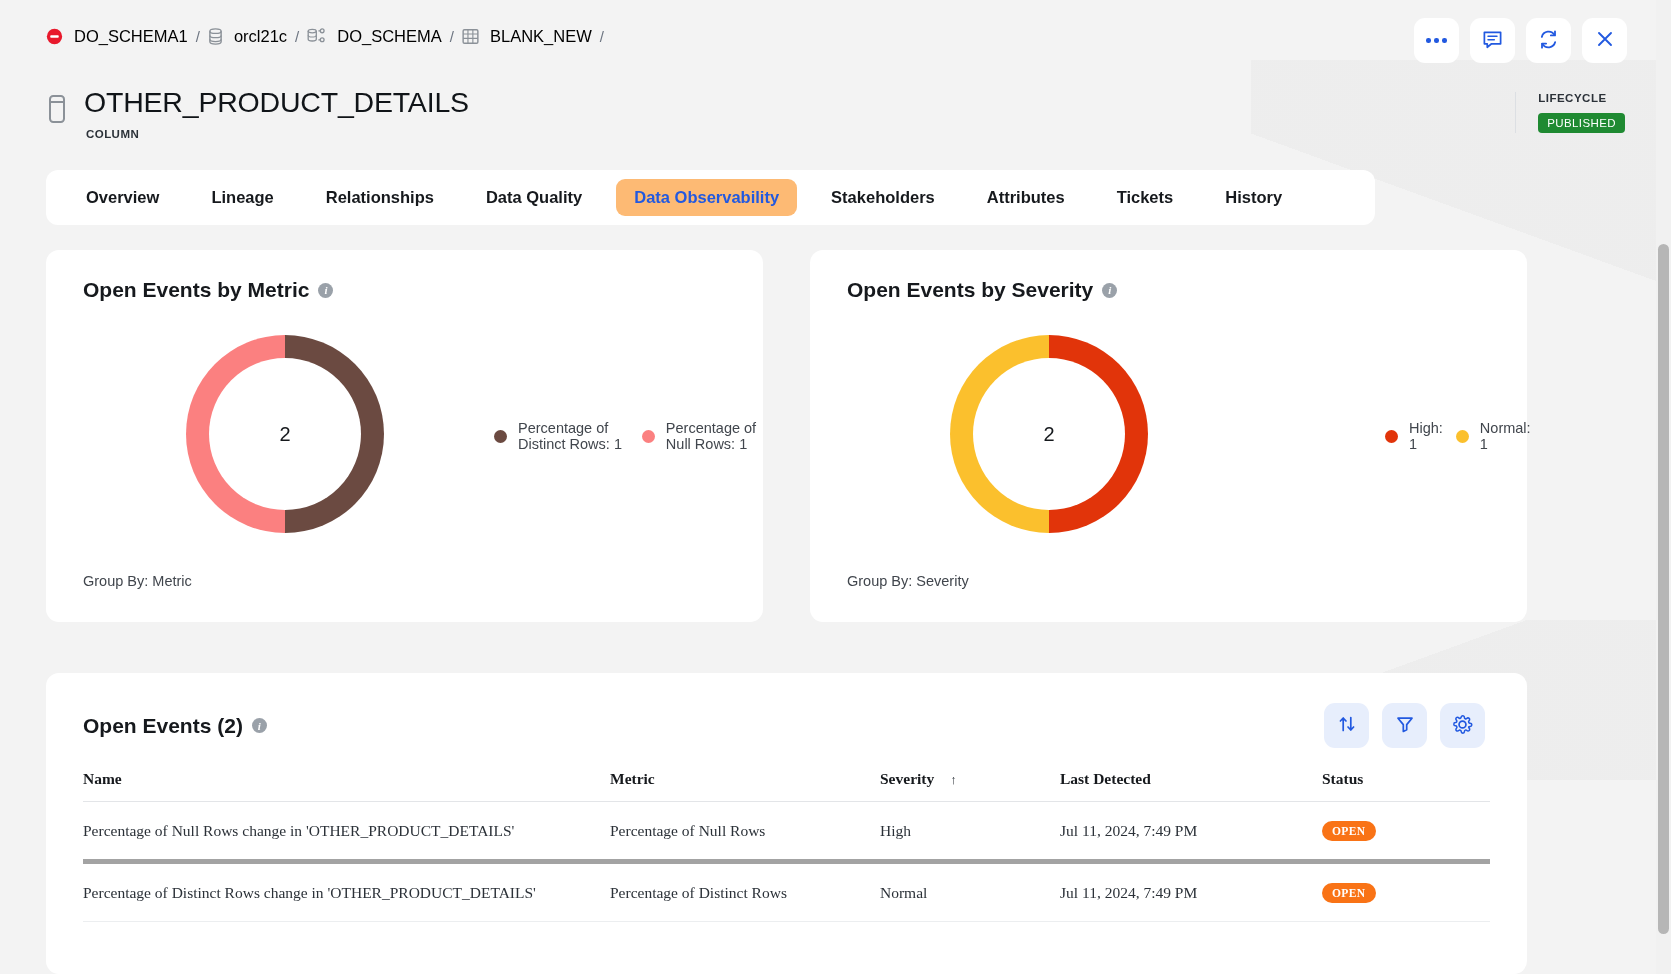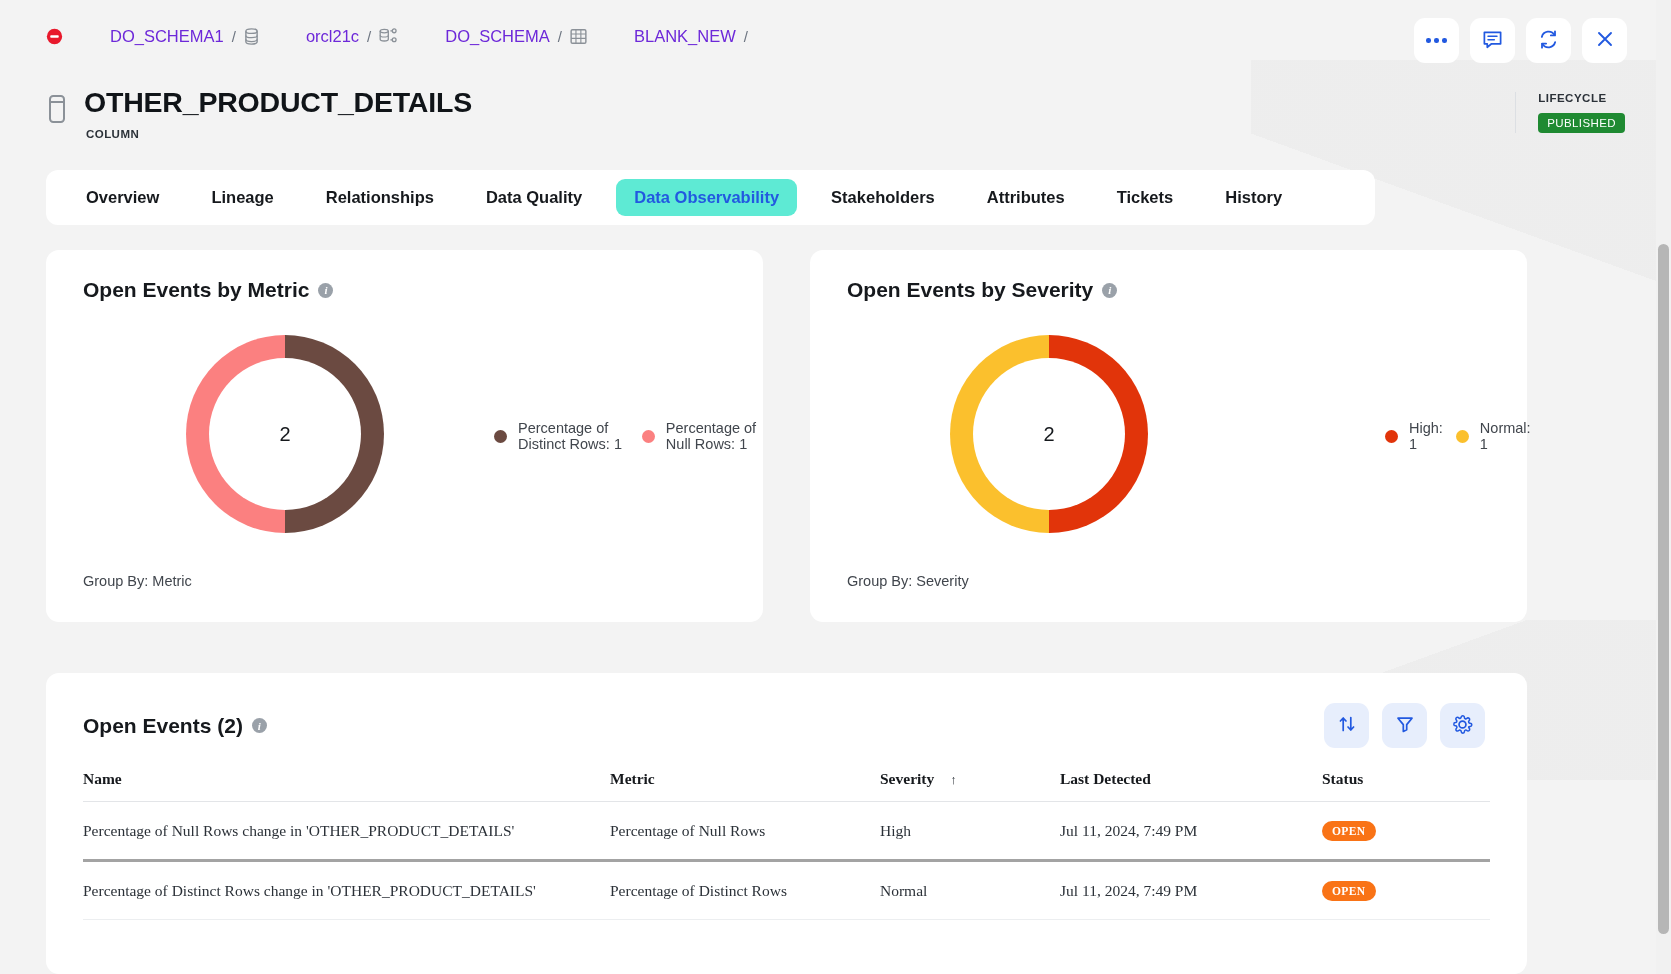--- a/index.html
+++ b/index.html
@@ -24,21 +24,21 @@
     background: linear-gradient(160deg, transparent 0%, transparent 45%, rgba(0,0,0,0.025) 45%);
     pointer-events: none;
   }
 
   
   .breadcrumb {
     position: absolute; left: 46px; top: 27px;
     display: flex; align-items: center; gap: 7px;
     font-size: 16.5px;
   }
-  .crumb-link { color: #6d28d9; white-space: nowrap; cursor: pointer; margin-left: 36px; }
+  .crumb-link { color: #000000; white-space: nowrap; cursor: pointer; }
   .crumb-sep { color: #6c7480; font-size: 15px; padding: 0 1px; }
   .crumb-ico { display: inline-flex; align-items: center; margin-right: 4px; vertical-align: middle; }
 
   
   .winbtns {
     position: absolute; right: 44px; top: 18px;
     display: flex; gap: 11px;
   }
   .winbtn {
     width: 45px; height: 45px; border-radius: 11px;
@@ -48,21 +48,21 @@
   .dots { display: flex; gap: 3.5px; }
   .dots i { width: 4.5px; height: 4.5px; border-radius: 50%; background: #2259e0; display: block; }
 
   
   .title-row {
     position: absolute; left: 46px; top: 88px;
     display: flex; align-items: flex-start; gap: 16px;
   }
   .title-ico { margin-top: 6px; }
   h1.page-title {
-    font-size: 28.5px; font-weight: bold; color: #101418;
+    font-size: 28.5px; font-weight: normal; color: #101418;
     letter-spacing: -0.2px; line-height: 1.05;
   }
   .subtype {
     font-size: 11.5px; font-weight: bold; color: #2b3138;
     letter-spacing: 0.45px; margin-top: 10px; margin-left: 2px;
   }
 
   
   .meta {
     position: absolute; right: 46px; top: 92px;
@@ -86,21 +86,21 @@
     position: absolute; left: 46px; top: 170px;
     width: 1329px; height: 55px;
     background: #fff; border-radius: 12px;
     display: flex; align-items: center; padding: 0 14px;
   }
   .tab {
     font-size: 16.5px; font-weight: bold; color: #16191d;
     padding: 9px 18px; border-radius: 9px; cursor: pointer; white-space: nowrap;
     margin: 0 8px;
   }
-  .tab.active { color: #2259e0; background: #5eead4; }
+  .tab.active { color: #2259e0; background: #fdba74; }
 
   
   .cards { position: absolute; left: 46px; top: 250px; display: flex; gap: 47px; }
   .card {
     background: #fff; border-radius: 13px; width: 717px; height: 372px;
     position: relative;
   }
   .card-title {
     position: absolute; left: 37px; top: 28px;
     font-size: 21px; font-weight: bold; color: #16191d;
@@ -156,21 +156,21 @@
     width: 45px; height: 45px; border-radius: 11px; background: #e7eefc;
     display: flex; align-items: center; justify-content: center; cursor: pointer; border: none;
   }
   table.events { width: calc(100% - 74px); margin: 22px 37px 0 37px; border-collapse: collapse; font-family: Liberation Serif, serif; }
   table.events th {
     text-align: left; font-size: 15.5px; font-weight: bold; color: #16191d;
     padding: 0 0 13px 0; border-bottom: 1px solid #e3e5e8; white-space: nowrap;
   }
   table.events td {
     font-size: 15.5px; color: #2b3138; padding: 19px 0 18px 0;
-    border-bottom: 3px solid #a3a3a3; white-space: nowrap;
+    border-bottom: 5px solid #a3a3a3; white-space: nowrap;
   }
   table.events tr:last-child td { border-bottom: 1px solid #eceef0; }
   .col-name { width: 527px; }
   .col-metric { width: 270px; }
   .col-sev { width: 180px; }
   .col-det { width: 262px; }
   .link-cell { color: #2259e0; cursor: pointer; }
   .sort-caret { font-size: 13px; color: #2b3138; margin-left: 16px; font-weight: normal; }
   .badge-open {
     display: inline-block; background: #f97316; color: #fff;

